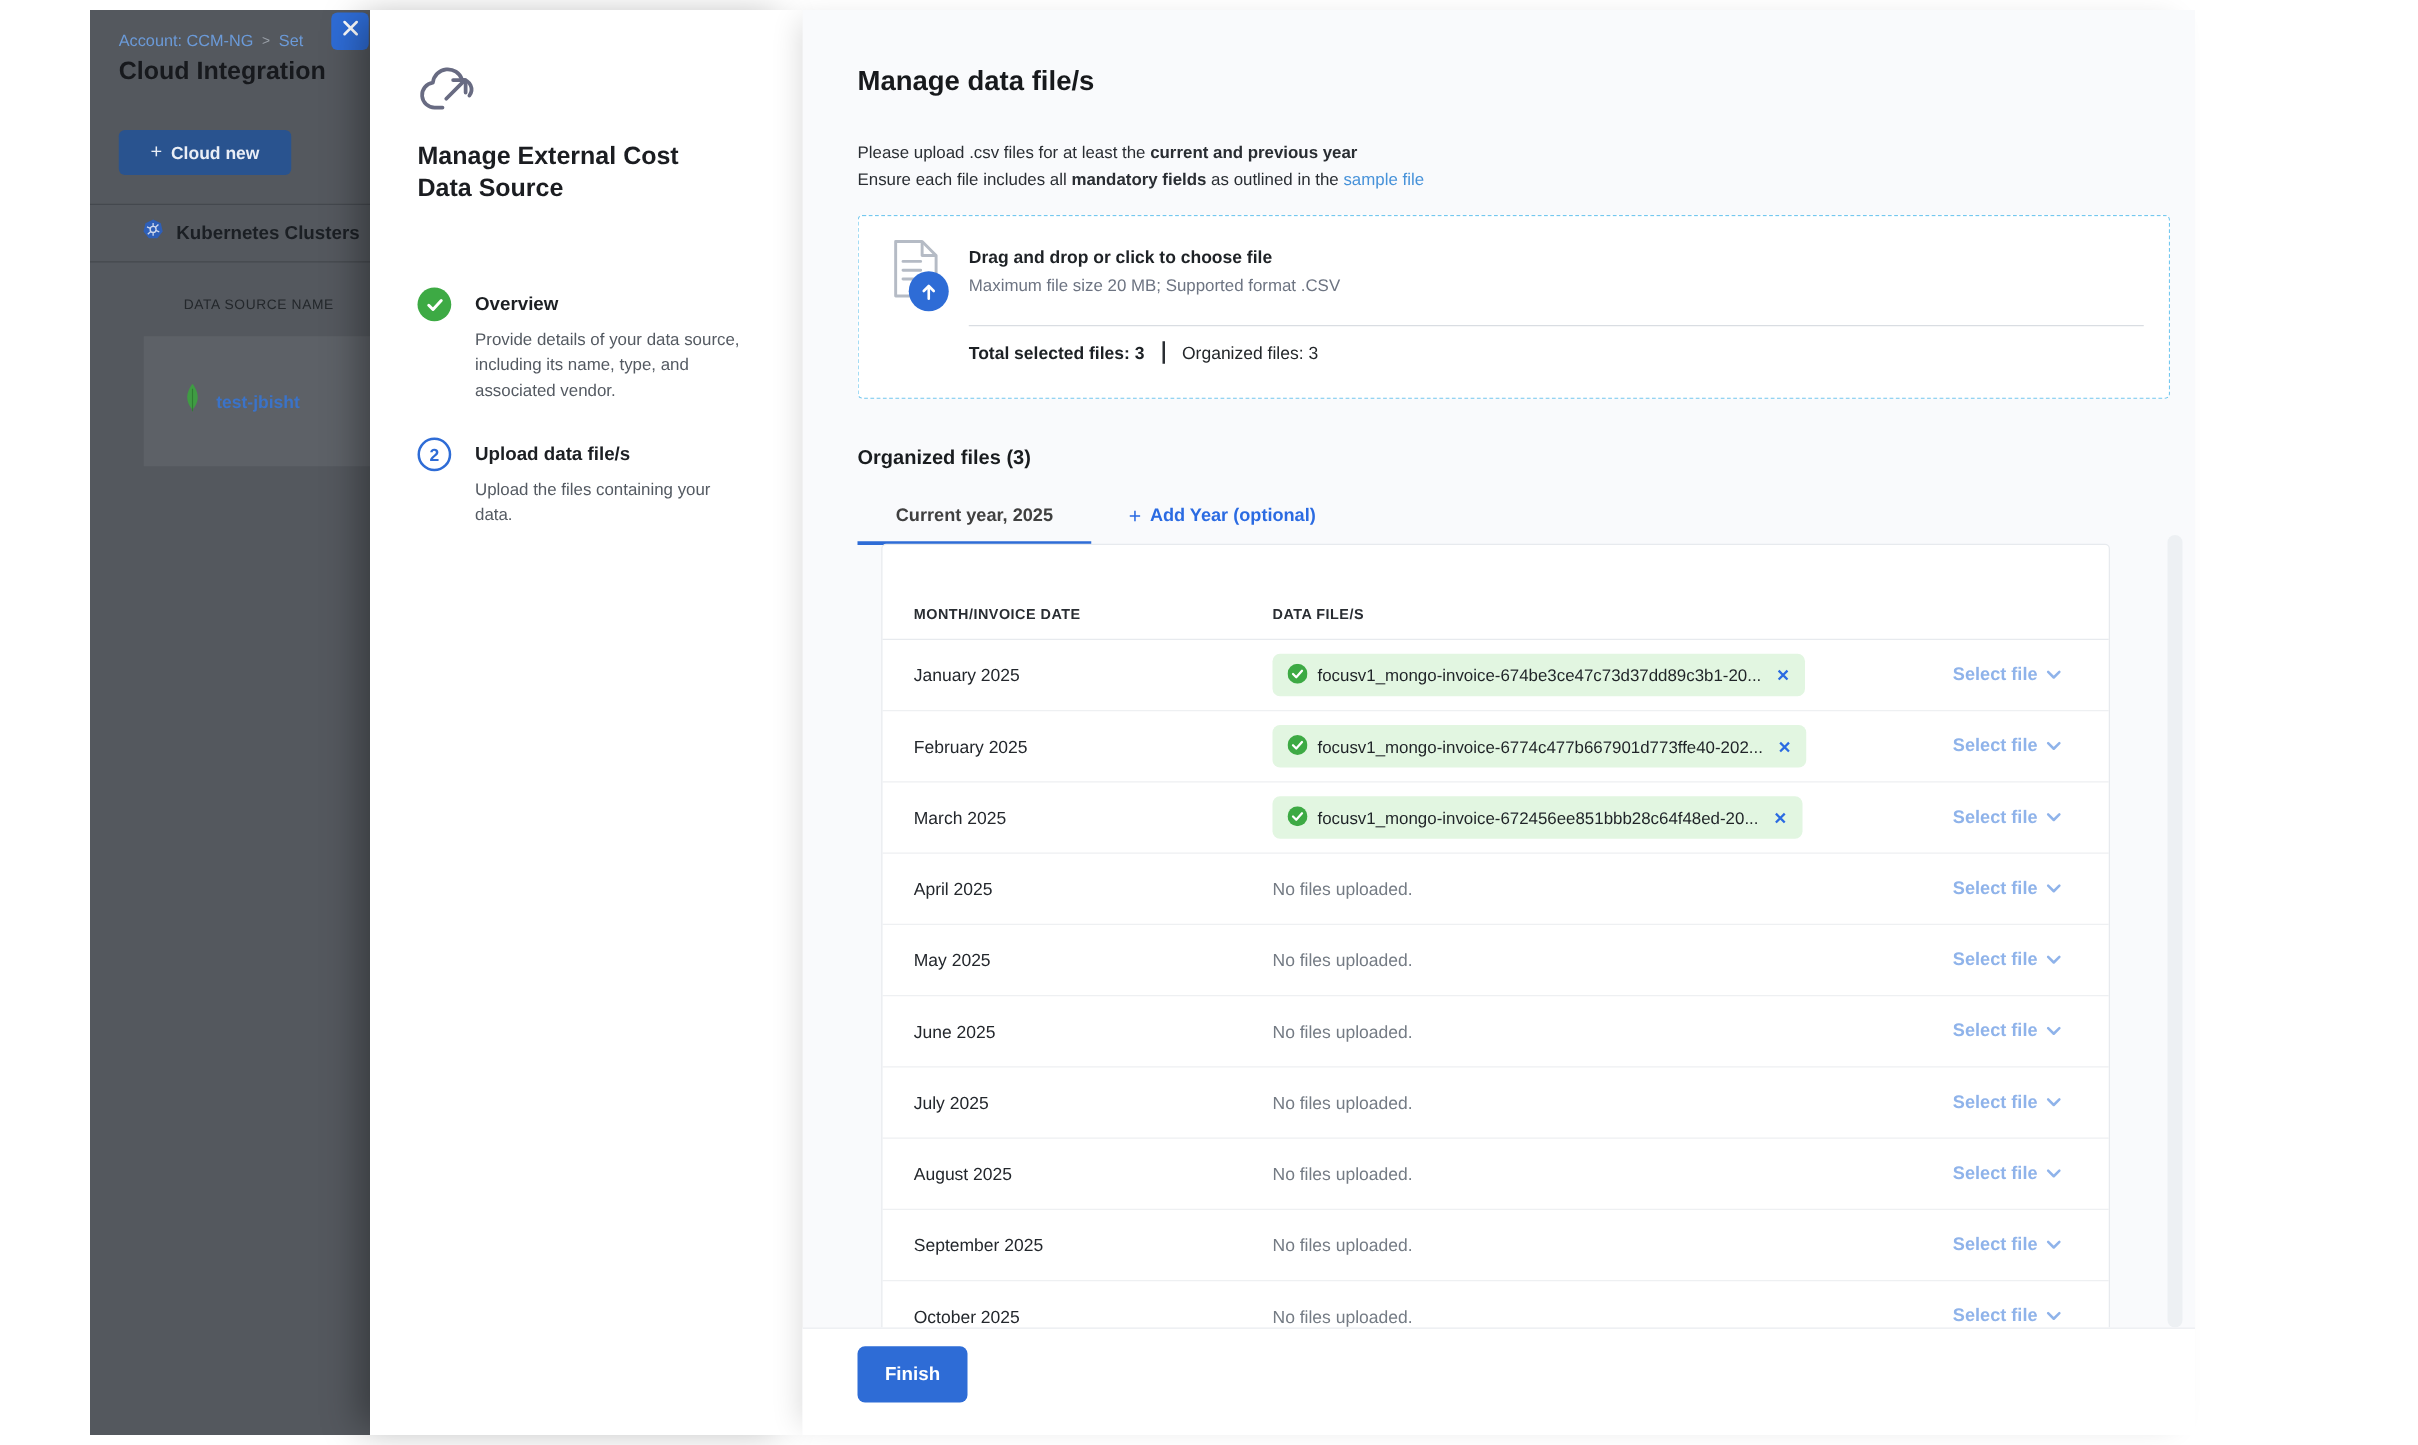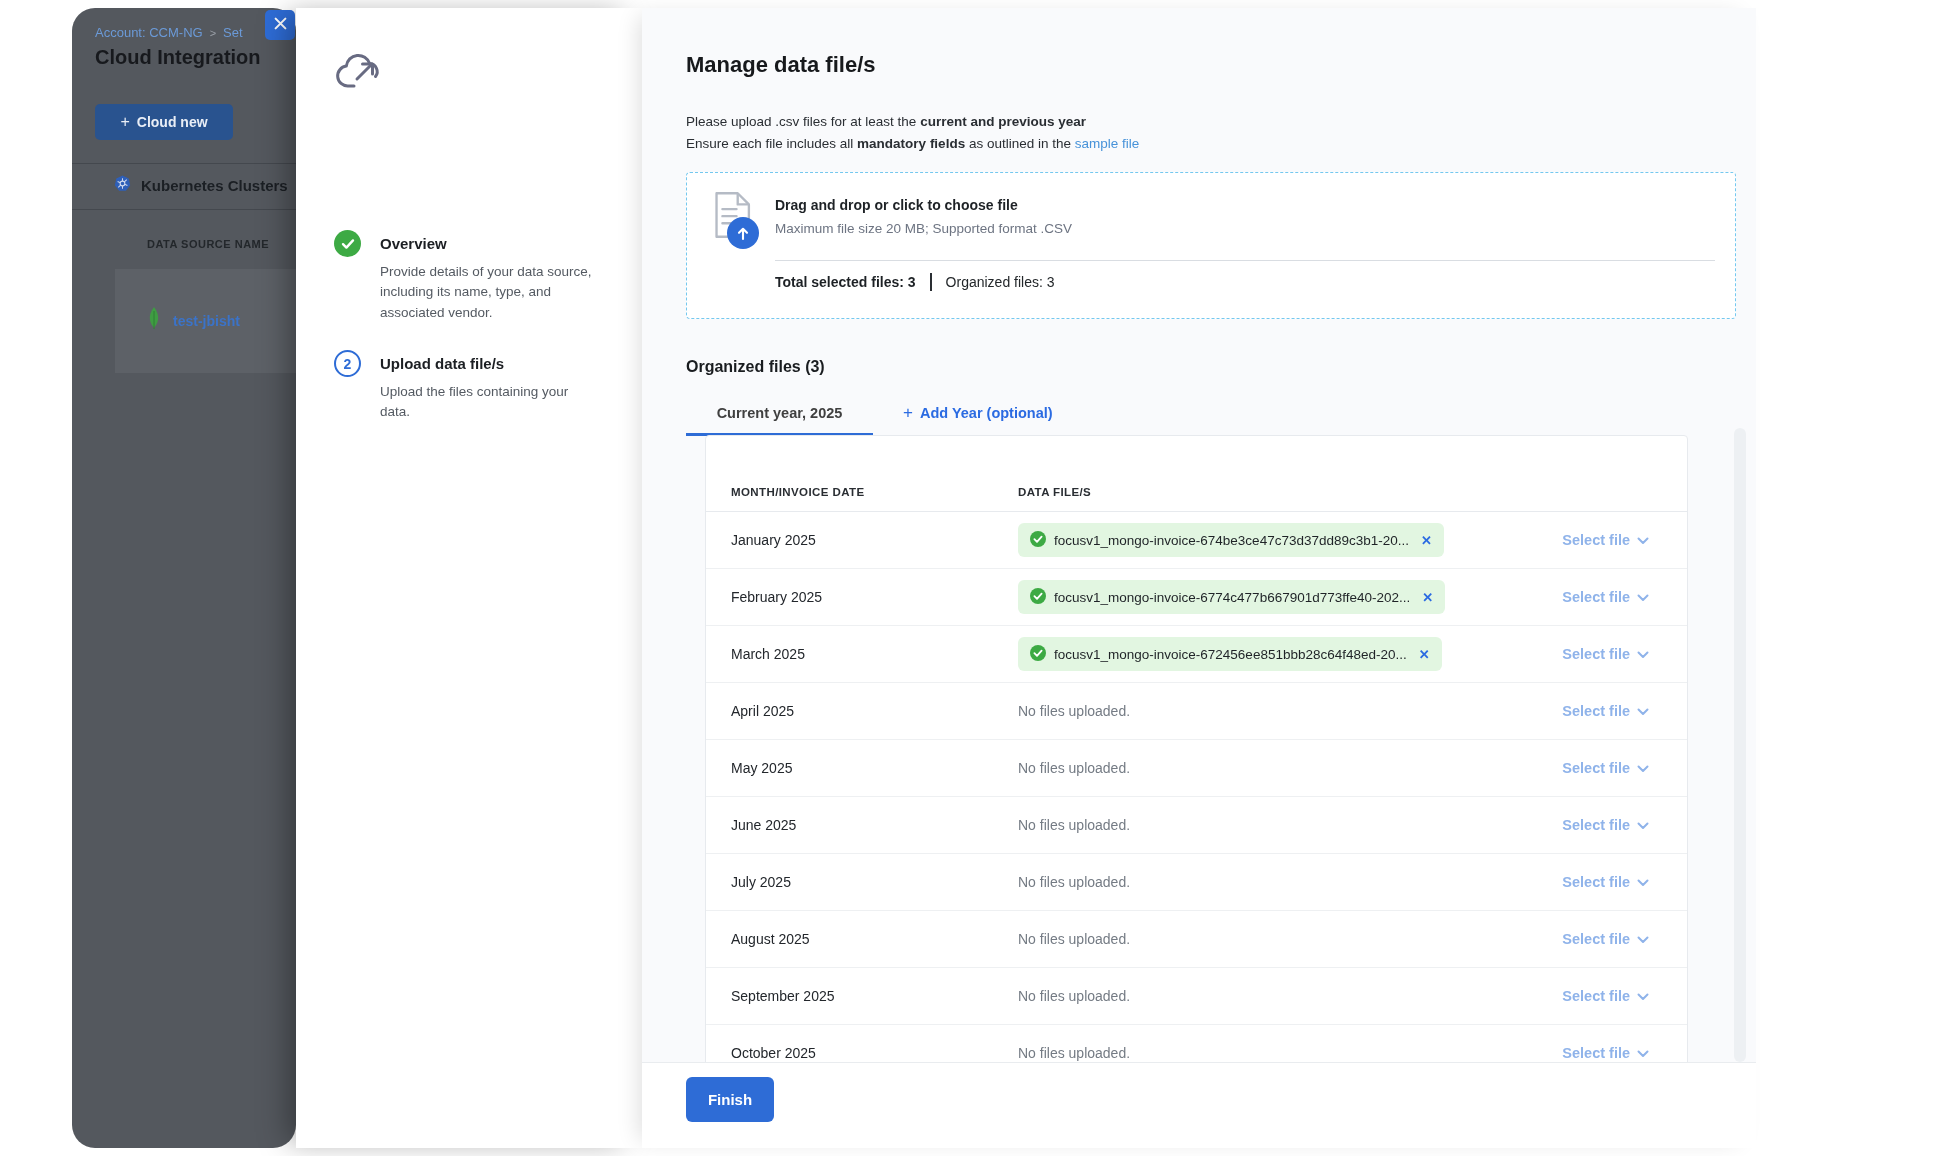--- a/index.html
+++ b/index.html
@@ -2,33 +2,33 @@
 <html><head>
 <meta charset="utf-8">
 <style>
   * { margin:0; padding:0; box-sizing:border-box; }
   html,body { background:#ffffff; }
   body { font-family:"Liberation Sans", sans-serif; color:#22262b; }
   .canvas { position:relative; width:1934px; height:1156px; background:#ffffff; overflow:hidden; }
 
   
   .overlay { position:absolute; left:72px; top:8px; width:224px; height:1140px;
-             background:#54585e; overflow:hidden;border-radius:23px; }
+             background:#54585e; overflow:hidden; }
   .crumbs { position:absolute; left:23px; top:17px; font-size:13px; color:#6b9ad8;
             white-space:nowrap; display:flex; gap:7px; align-items:center; }
   .crumb-sep { color:#9aa0a8; font-size:11px; }
   .bg-title { position:absolute; left:23px; top:38px; font-size:20px; font-weight:700; color:#17191d; }
   .create-btn { position:absolute; left:23px; top:96px; width:138px; height:36px;
                 background:#29538f; border-radius:5px; color:#e9eef6; font-size:14px; font-weight:600;
                 display:flex; align-items:center; justify-content:center; gap:7px; }
   .create-btn .plus { font-size:16px; font-weight:400; }
   .ov-div { position:absolute; left:0; right:0; height:1px; background:#44484e; }
   .k8s-row { position:absolute; left:41px; top:166px; display:flex; align-items:center; gap:9px; }
   .k8s-label { font-size:15px; font-weight:700; color:#1b1f24; white-space:nowrap; }
-  .ds-header { position:absolute; left:59px; top:230px; font-size:11px; font-weight:700;
+  .ds-header { position:absolute; left:59px; top:230px; font-size:11px; font-weight:400;
                letter-spacing:.5px; color:#23272b;padding-left:16px; }
   .ds-card { position:absolute; left:43px; top:261px; right:0; height:104px; background:#5d6167;
              display:flex; align-items:center; padding-left:31px; gap:11px; }
   .ds-name { font-size:14px; font-weight:600; color:#3b73c8; }
 
   
   .close-btn { position:absolute; left:265px; top:10px; width:30px; height:30px;
                background:#2e6cd6; border-radius:5px; display:flex; align-items:center; justify-content:center; }
 
   
@@ -154,20 +154,21 @@
   </div>
 
   <div class="steps-panel">
     <div class="cloud-icon">
       <svg width="50" height="42" viewBox="0 0 50 42" fill="none" stroke="#686b82" stroke-width="3" stroke-linecap="round" stroke-linejoin="round">
         <path d="M20 34 h-6 a10 10 0 0 1 -1.7-19.9 A12 12 0 0 1 35.6 11.6 A8 8 0 0 1 41.5 24.5"></path>
         <path d="M23 27 L37.5 12.5"></path>
         <path d="M28.5 12 h10 v10"></path>
       </svg>
     </div>
+    <div class="wiz-title">Manage External Cost Data Source</div>
 
     <div class="step-circle done" style="left:38px; top:222px">
       <svg width="14" height="12" viewBox="0 0 14 12">
           <path d="M2 6.2 L5.4 9.6 L12 2.4" fill="none" stroke="#fff" stroke-width="2.4" stroke-linecap="round" stroke-linejoin="round"></path>
         </svg>
     </div>
     <div class="step-label" style="top:227px">Overview</div>
     <div class="step-desc" style="top:254px">Provide details of your data source, including its name, type, and associated vendor.</div>
 
     <div class="step-circle active" style="left:38px; top:342px">

